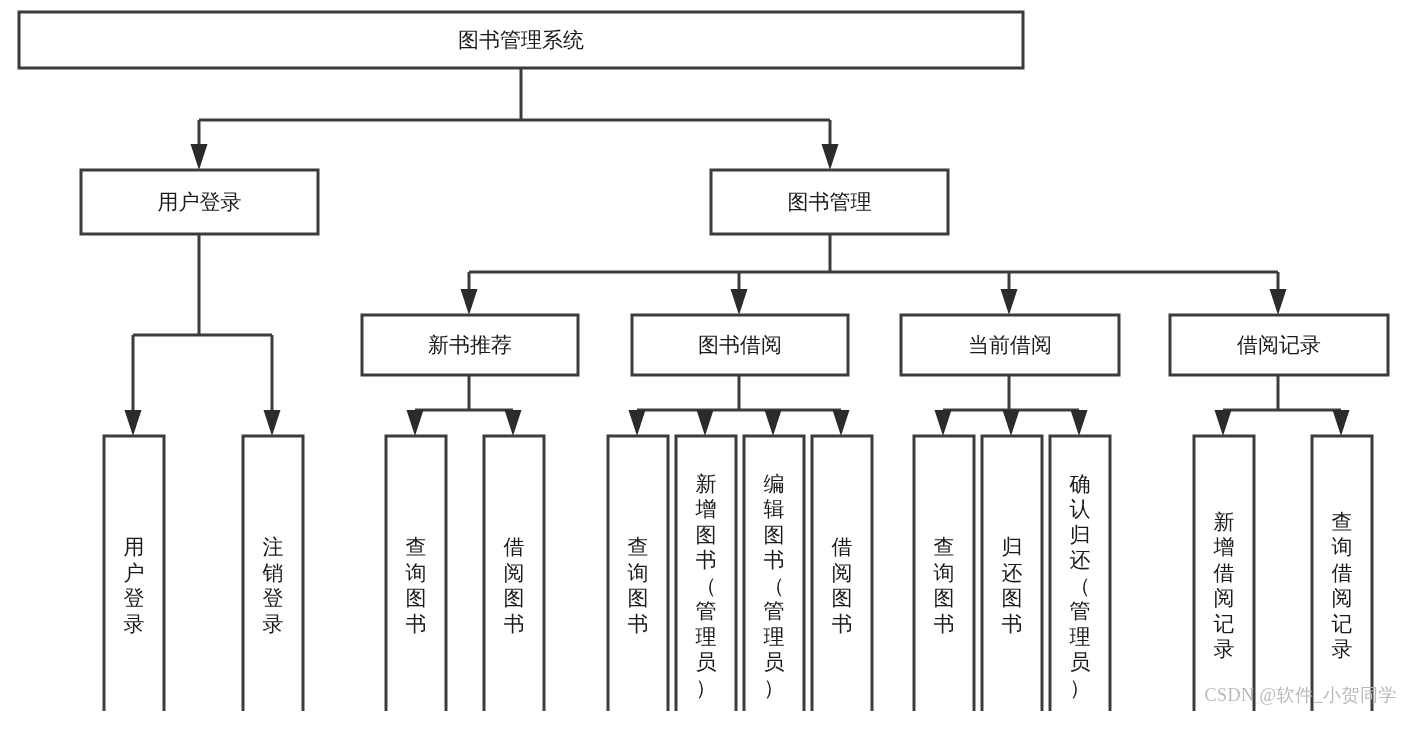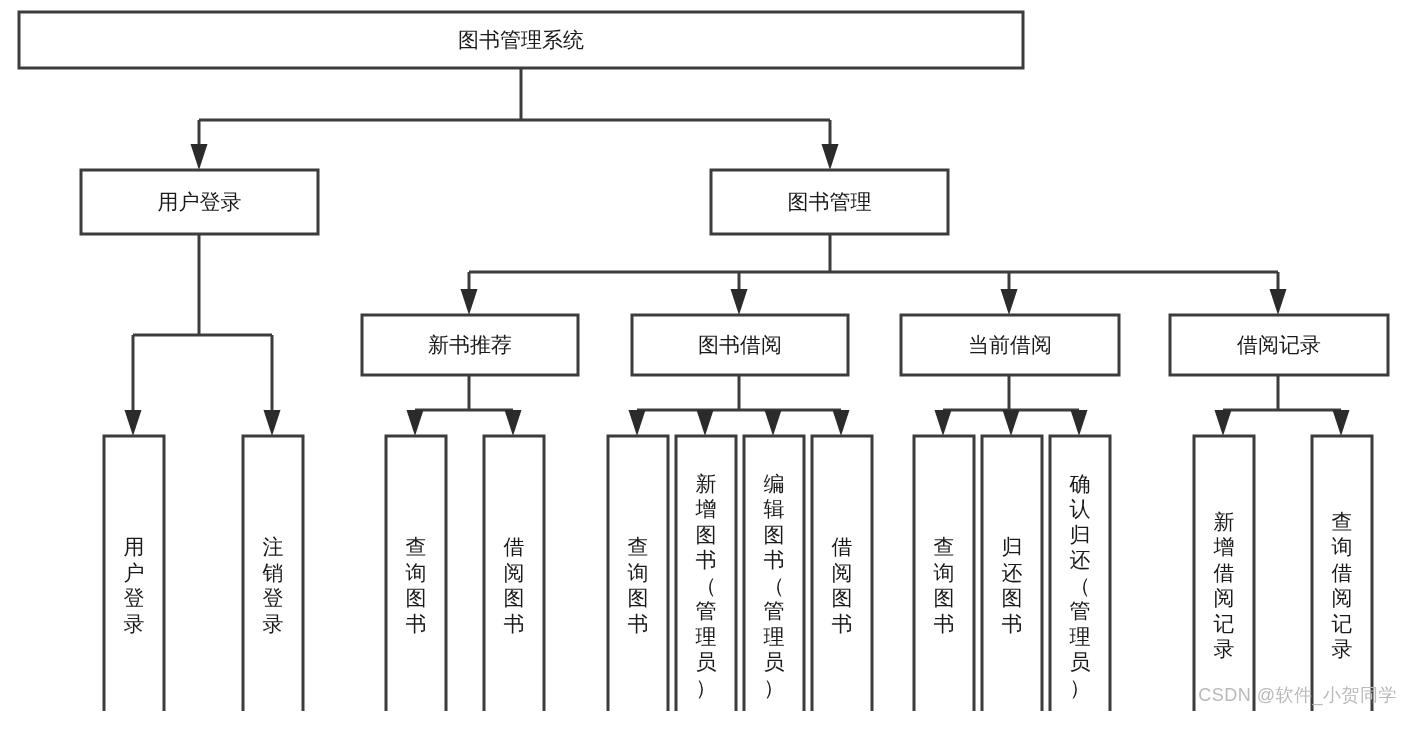--- a/index.html
+++ b/index.html
@@ -49,21 +49,21 @@
   .node-label-v {
     font-family: "Liberation Sans", "DejaVu Sans", sans-serif;
     font-size: 21px;
     fill: #1a1a1a;
     text-anchor: middle;
   }
   .watermark {
     position: absolute;
     right: 8px;
     bottom: 4px;
-    font-family: Liberation Sans, sans-serif;
+    font-family: Liberation Serif, serif;
     font-size: 18px;
     color: #b9b9b9;
     letter-spacing: 0.5px;
     white-space: nowrap;
     pointer-events: none;
   }
 </style>
 </head>
 <body>
 

